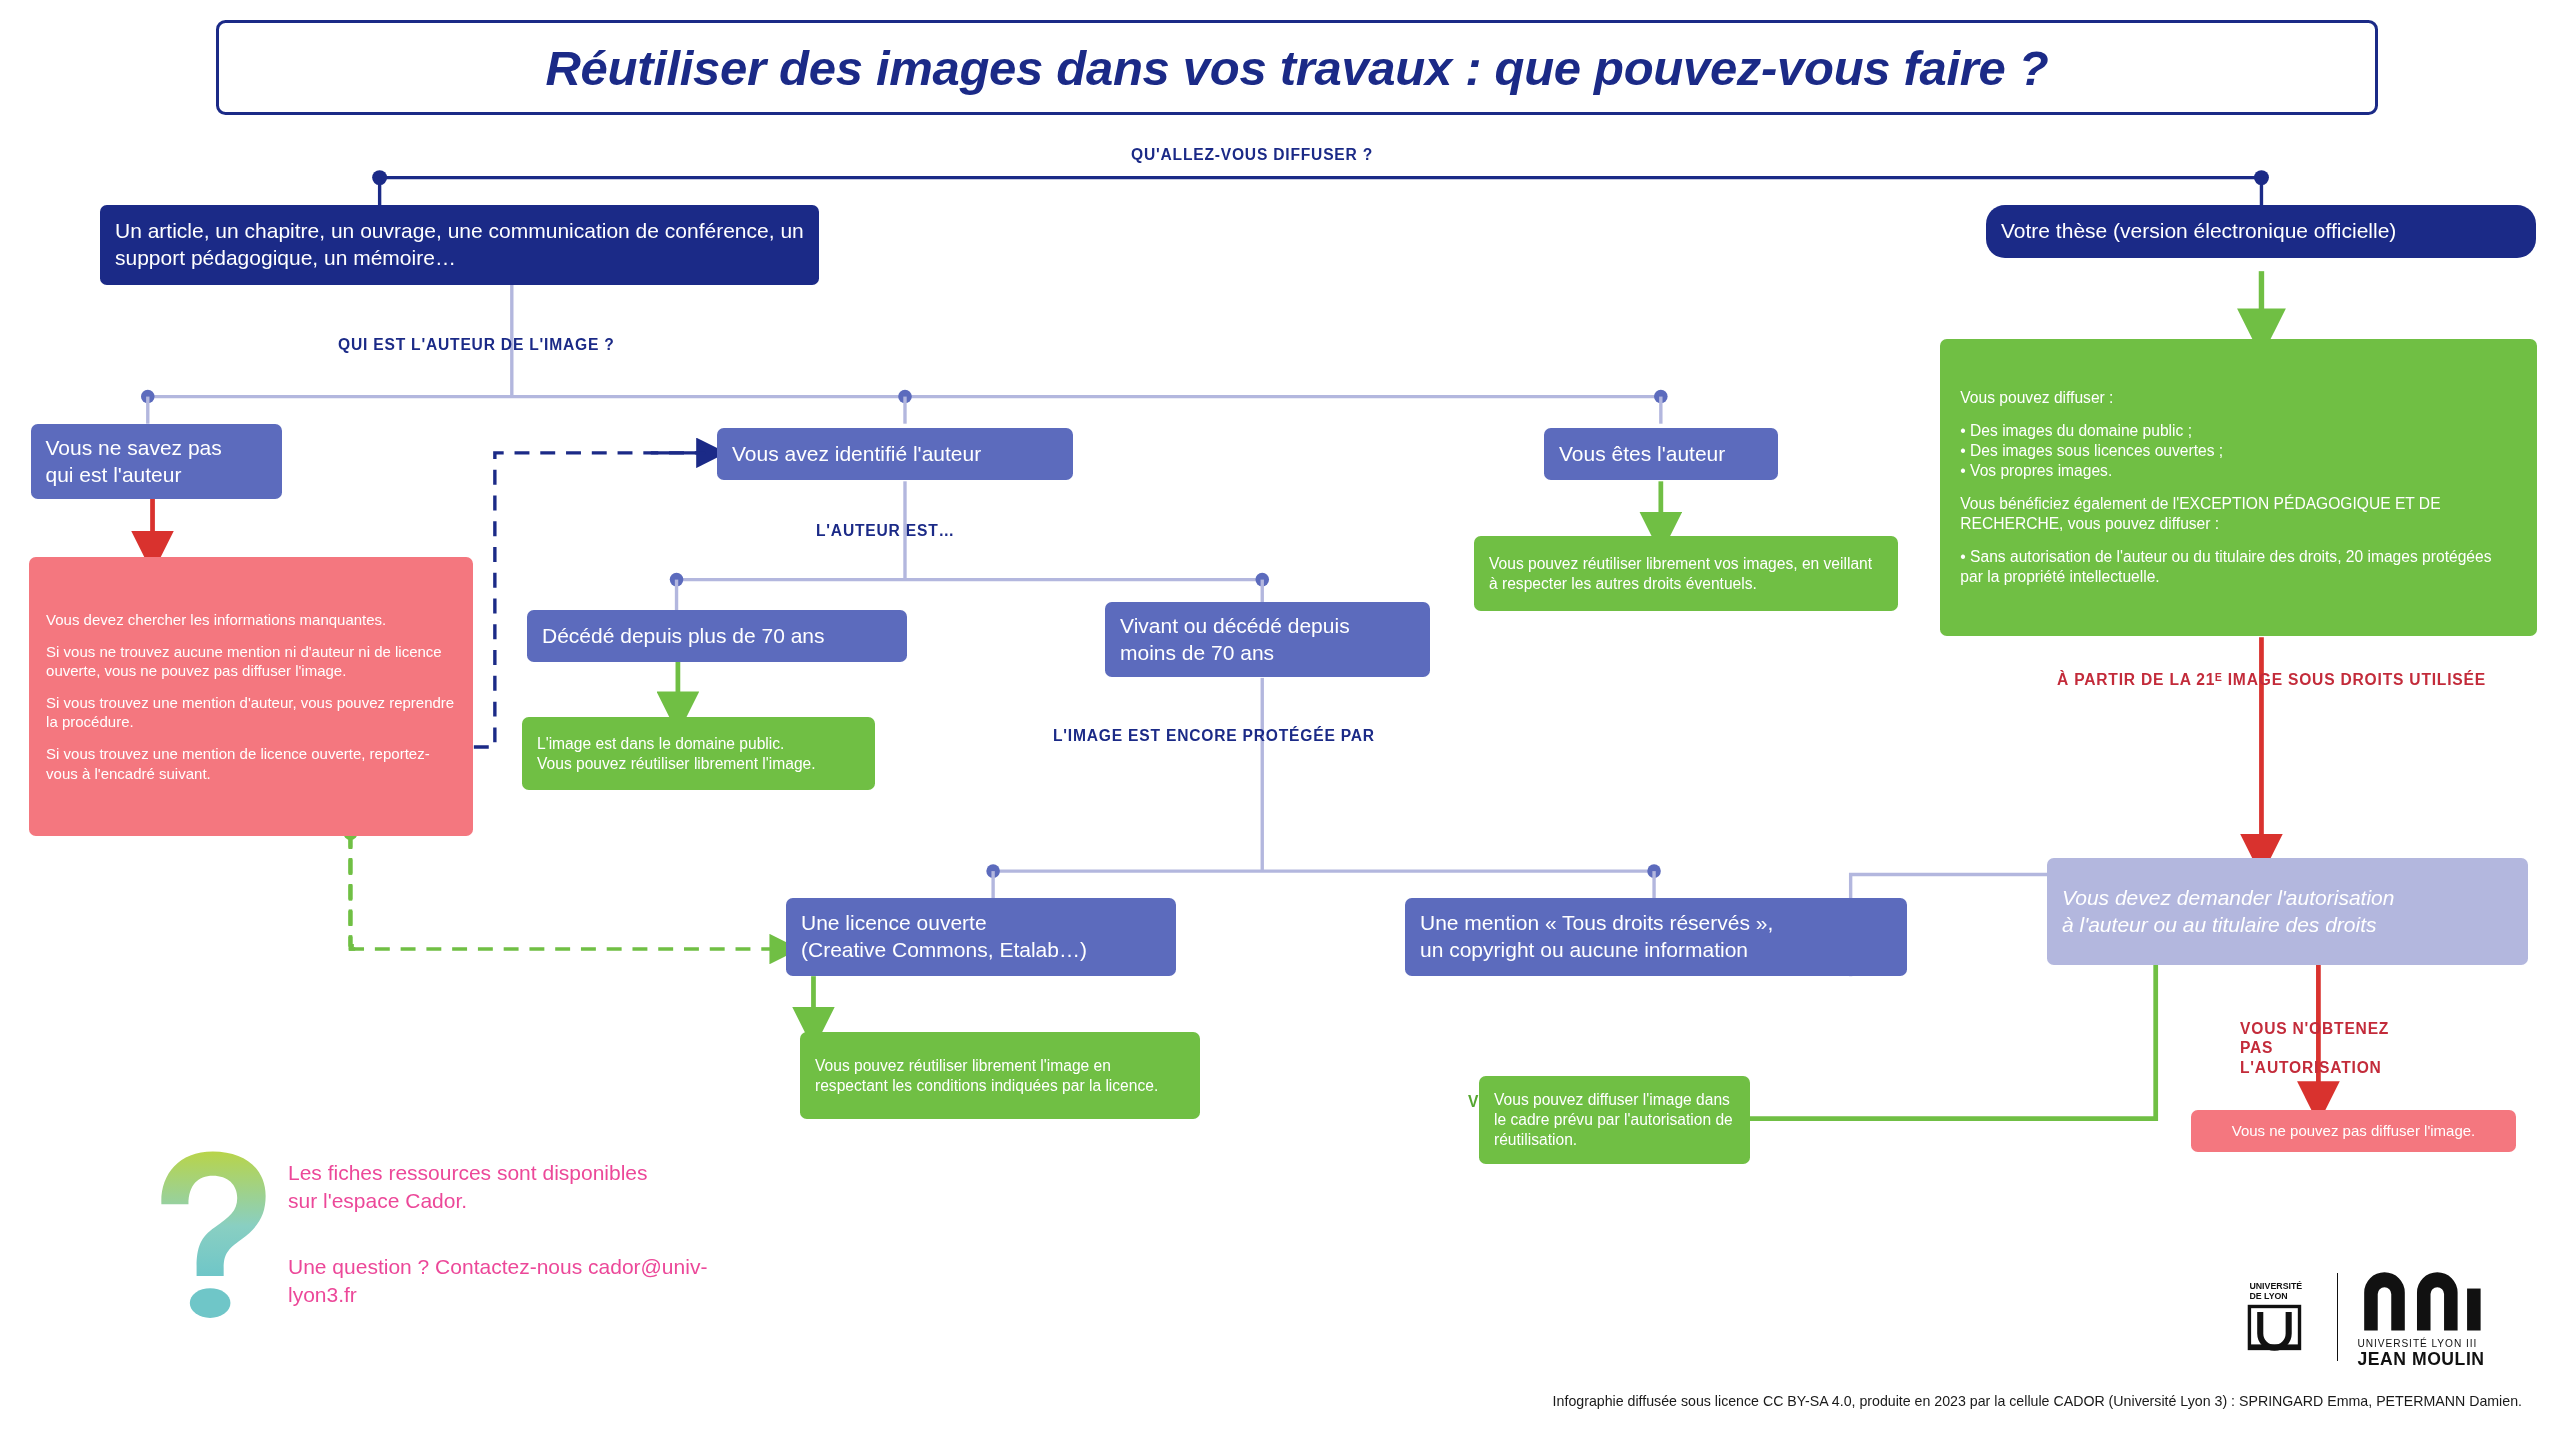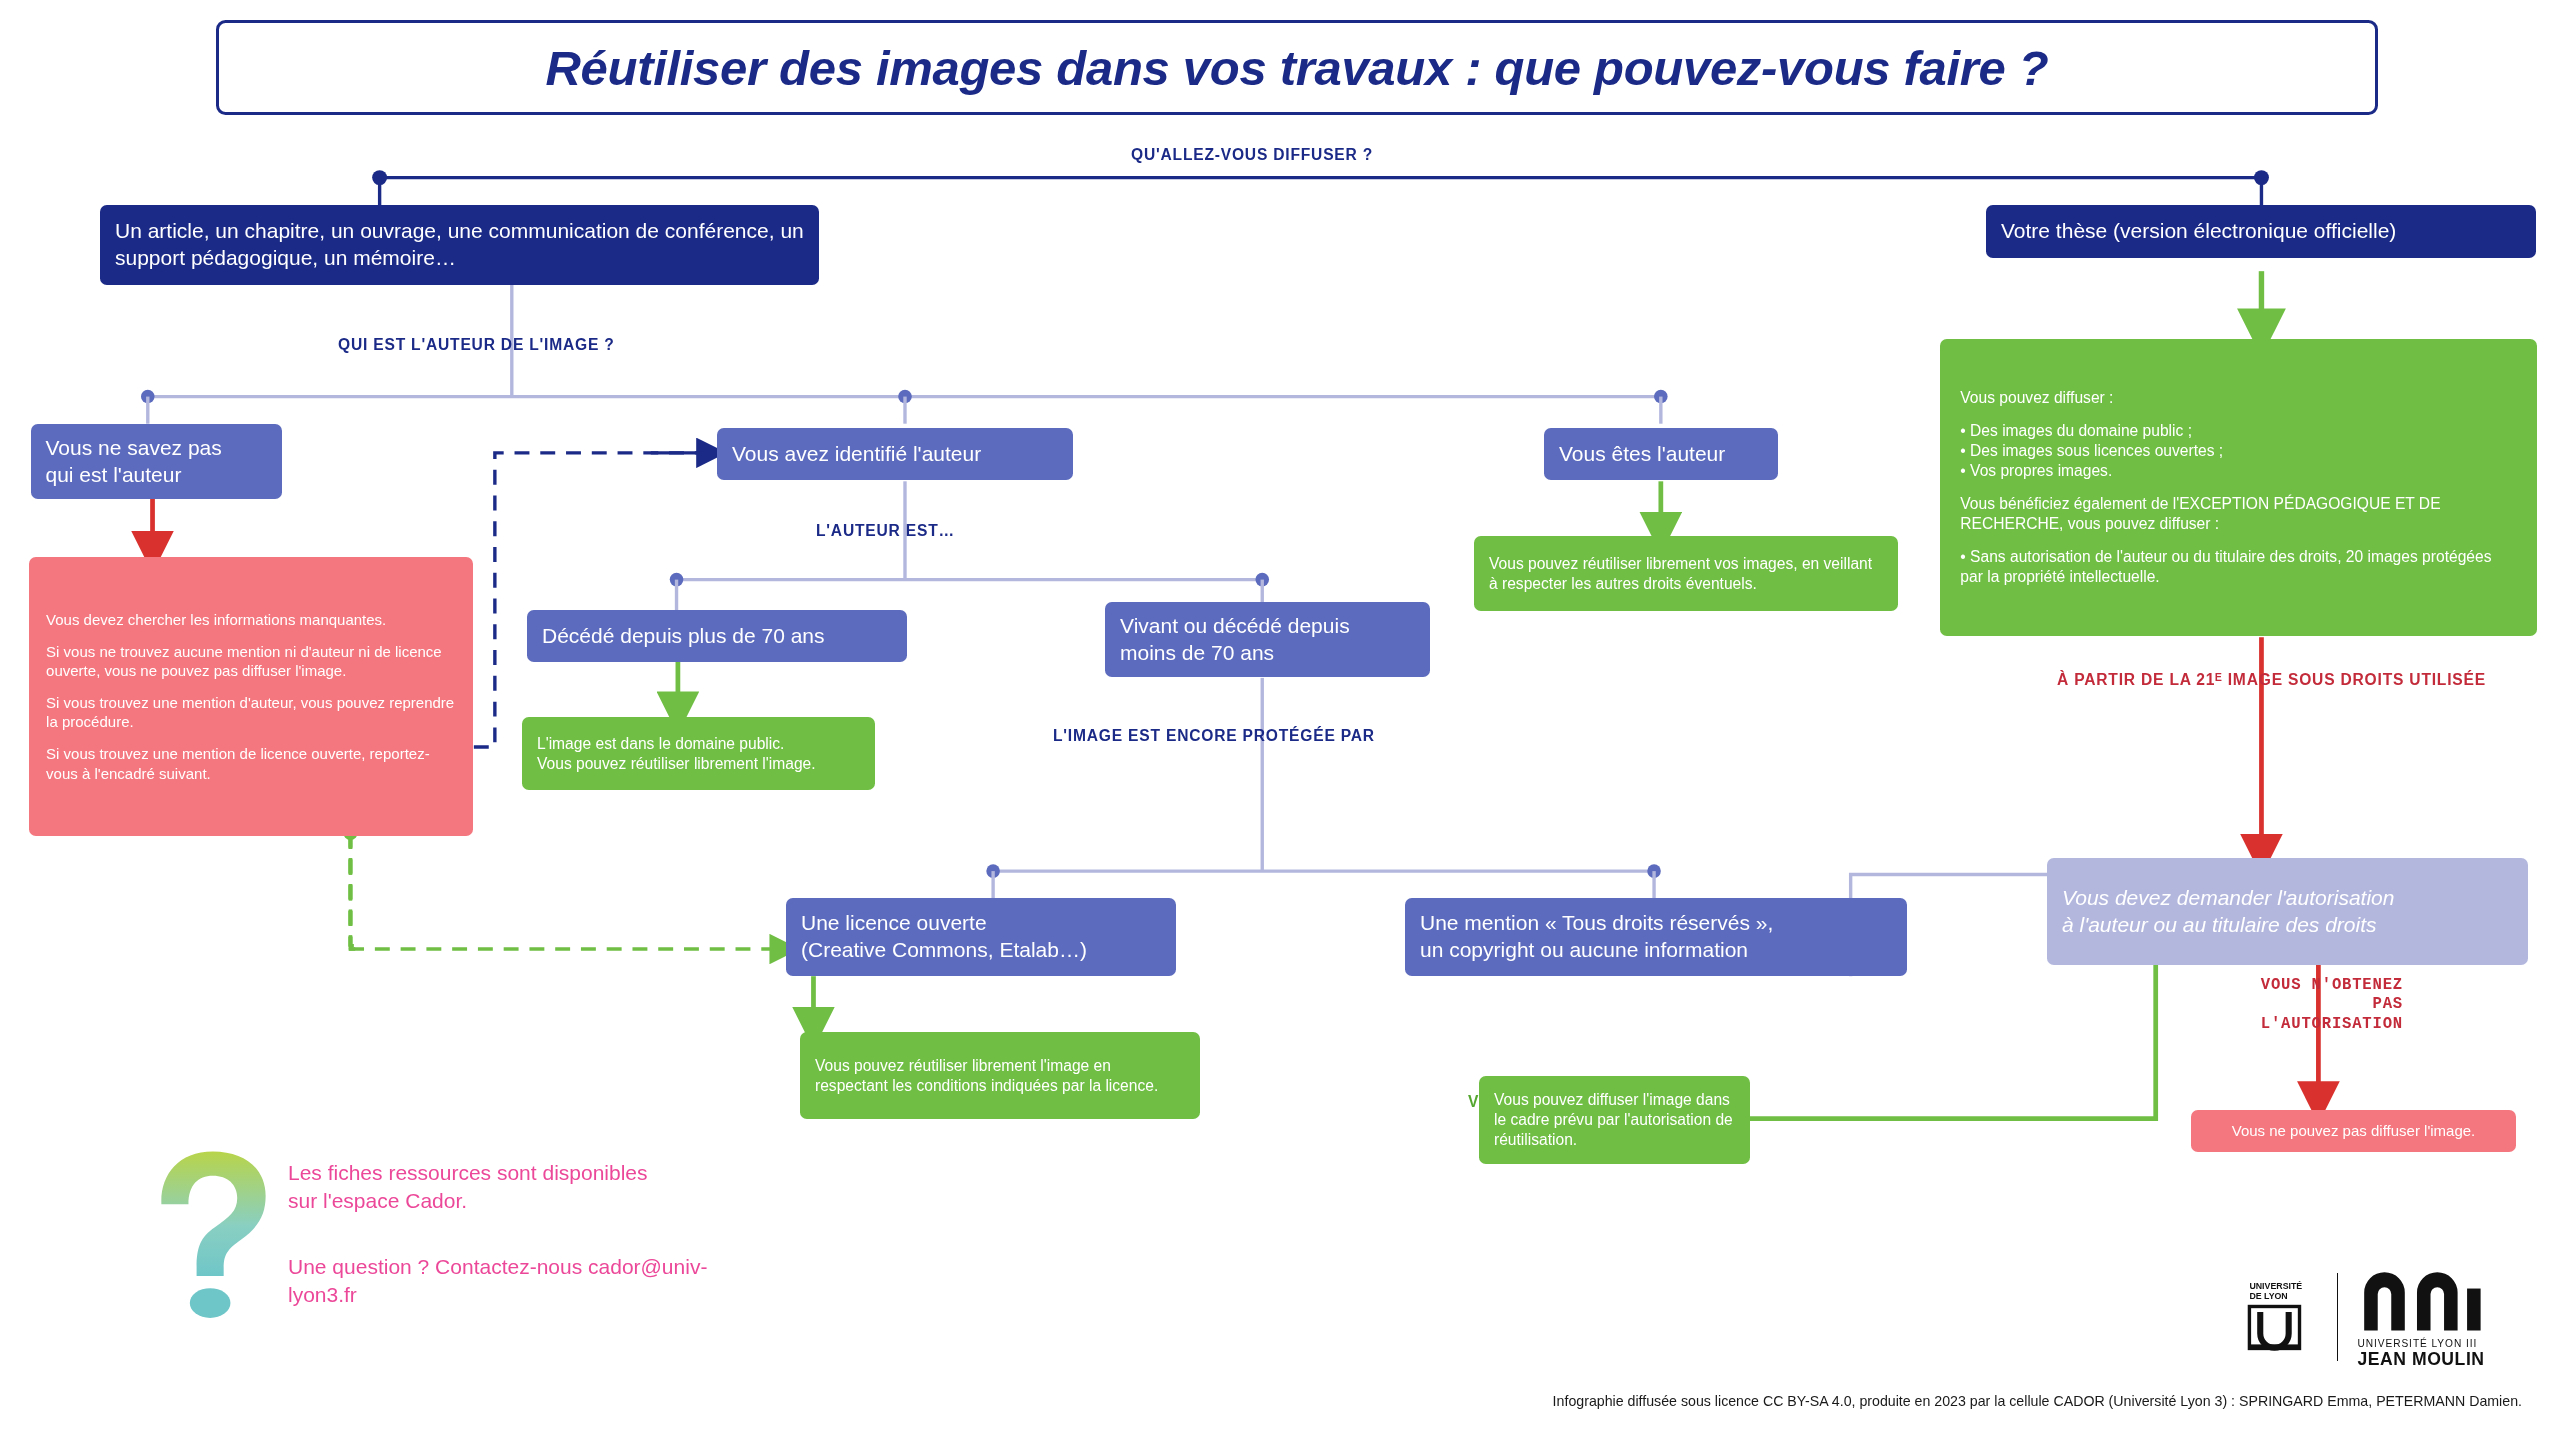--- a/index.html
+++ b/index.html
@@ -238,29 +238,29 @@
     <line x1="3420" y1="1420" x2="3420" y2="1630" stroke="#d9322e" stroke-width="7" marker-end="url(#arrRed)"></line>
 
     <path d="M3180,1420 L3180,1650 L2340,1650" fill="none" stroke="#70bf44" stroke-width="7" marker-end="url(#arrGreen)"></path>
   </svg>
 
   <div class="sec-label" style="left:1131px; top:146px;">QU'ALLEZ-VOUS DIFFUSER ?</div>
   <div class="sec-label" style="left:338px; top:336px;">QUI EST L'AUTEUR DE L'IMAGE ?</div>
   <div class="sec-label" style="left:816px; top:522px;">L'AUTEUR EST…</div>
   <div class="sec-label" style="left:1053px; top:727px;">L'IMAGE EST ENCORE PROTÉGÉE PAR</div>
   <div class="sec-label red" style="left:2057px; top:671px;">À PARTIR DE LA 21ᴱ IMAGE SOUS DROITS UTILISÉE</div>
-  <div class="sec-label red" style="left:2240px; top:976px; text-align:right; width:163px; white-space:pre-line; line-height:1.25;font-family:Liberation Mono, monospace;">VOUS N'OBTENEZ PAS
+  <div class="sec-label red" style="left:2240px; top:1019px; text-align:left; width:163px; white-space:pre-line; line-height:1.25;">VOUS N'OBTENEZ PAS
 L'AUTORISATION</div>
   <div class="sec-label green" style="left:1468px; top:1093px;">VOUS OBTENEZ L'AUTORISATION</div>
 
   <div class="box navy" style="left:100px; top:205px; width:719px; height:80px;">
     <p>Un article, un chapitre, un ouvrage, une communication de conférence, un support pédagogique, un mémoire…</p>
   </div>
 
-  <div class="box navy" style="left:1986px; top:205px; width:550px; height:53px;">
+  <div class="box navy" style="left:1986px; top:205px; width:550px; height:53px;border-radius:19px;">
     <p>Votre thèse (version électronique officielle)</p>
   </div>
 
   <div class="box periwinkle" style="left:717px; top:428px; width:356px; height:52px;">
     <p>Vous avez identifié l'auteur</p>
   </div>
 
   <div class="box periwinkle" style="left:30.5px; top:424px; width:251px; height:75px; white-space:pre-line;">Vous ne savez pas
 qui est l'auteur</div>
 

